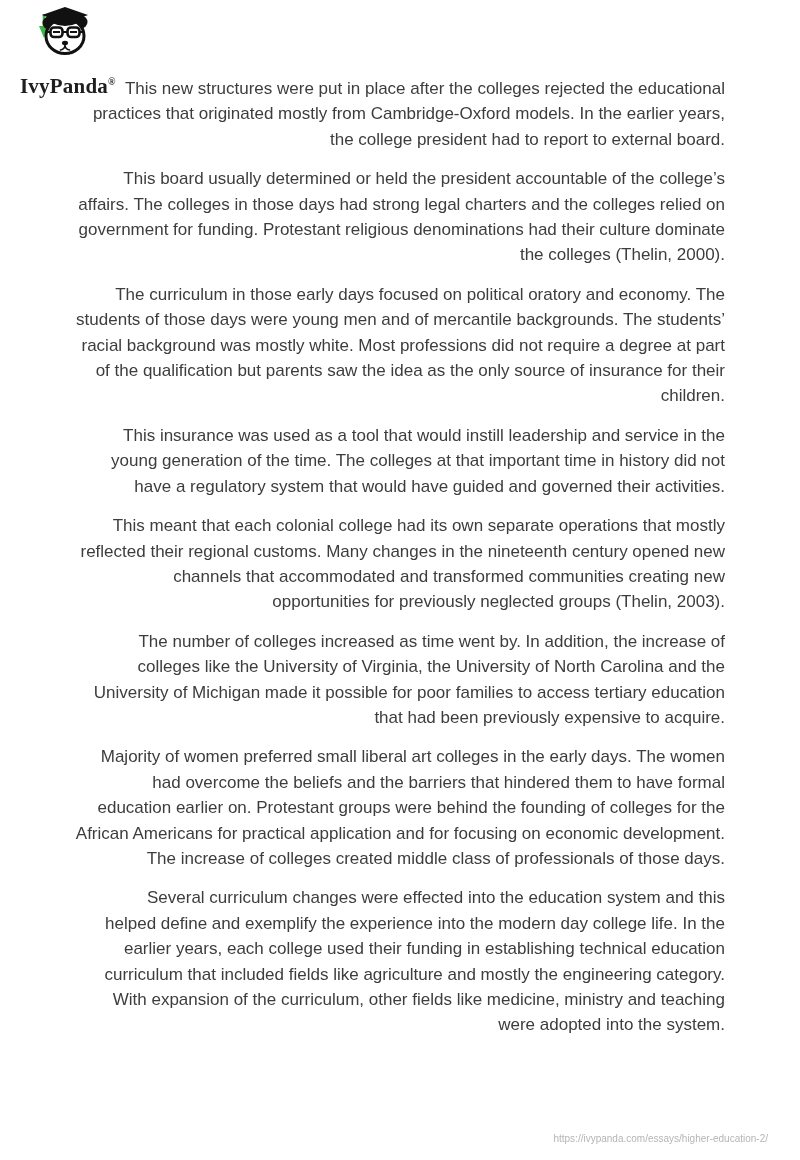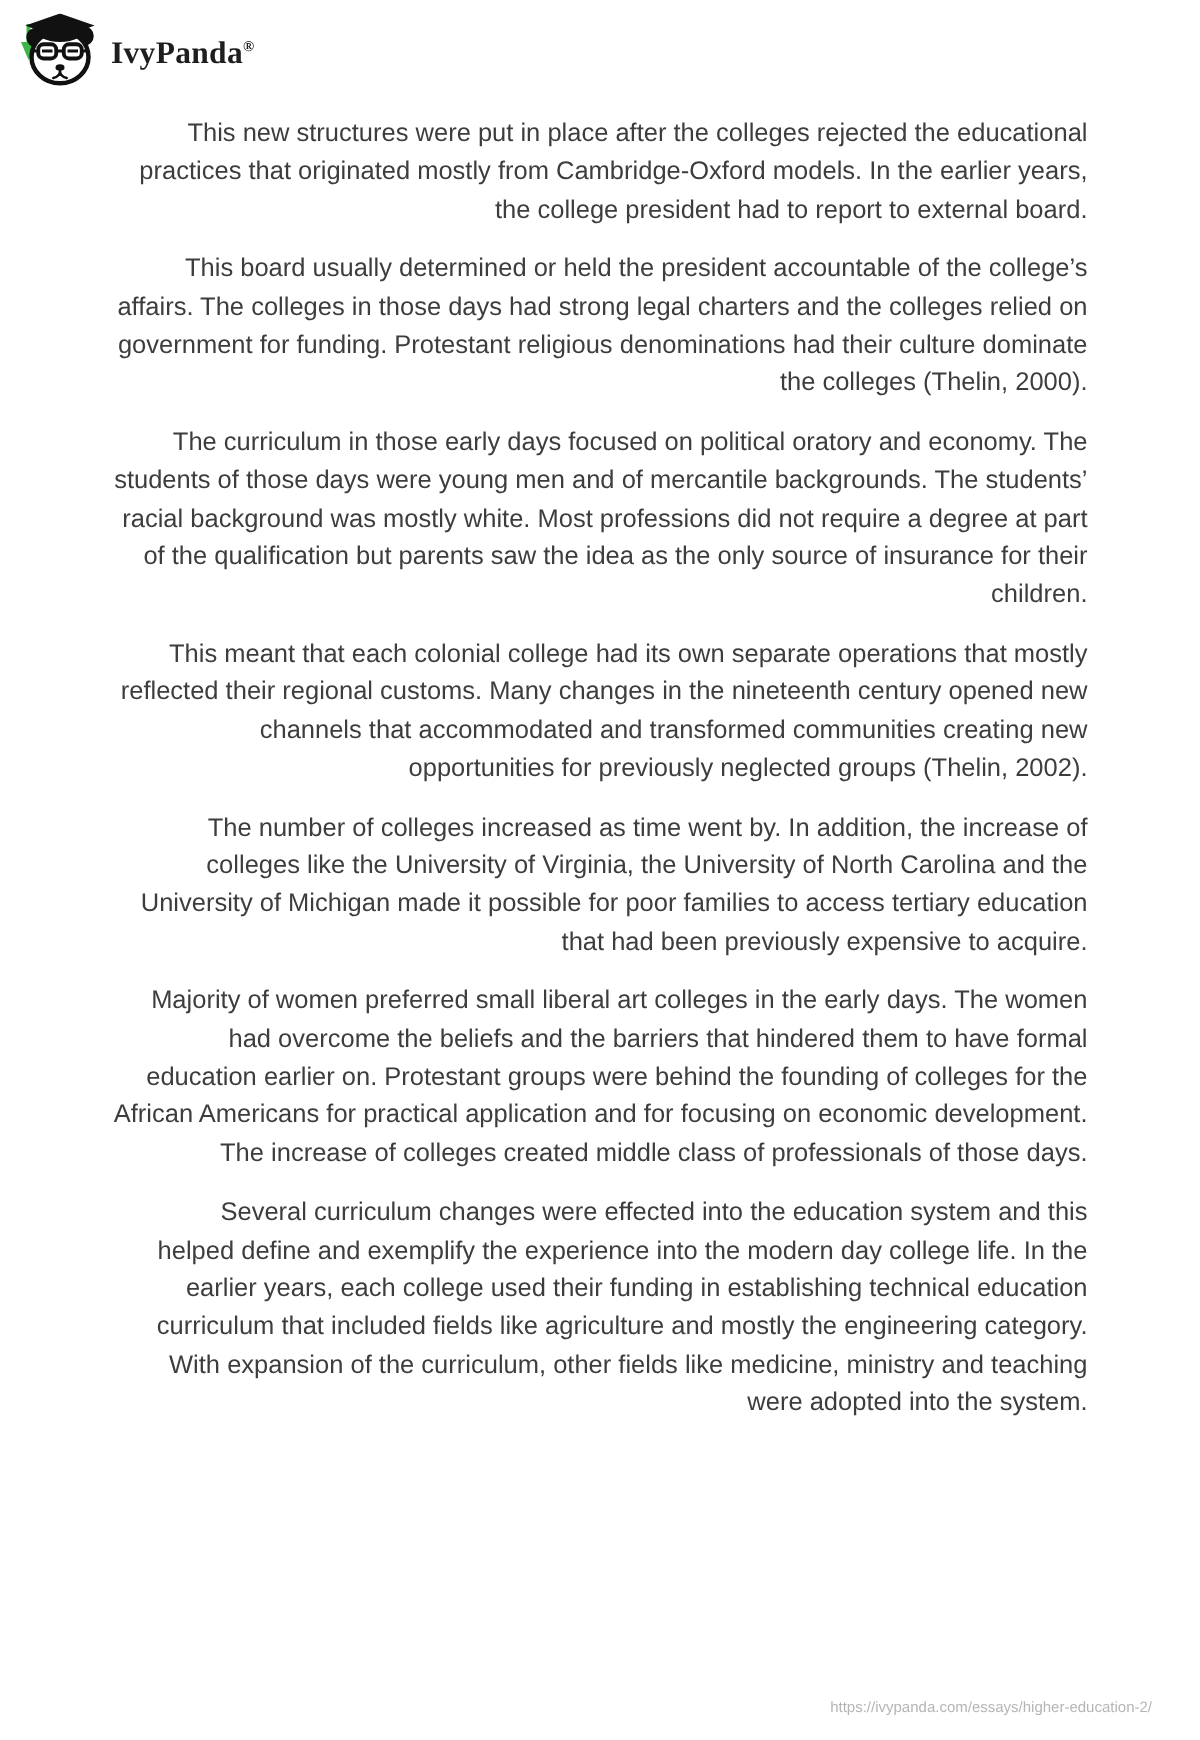--- a/index.html
+++ b/index.html
@@ -14,20 +14,21 @@
   .page-header {
     display: flex;
     justify-content: space-between;
     align-items: flex-start;
     padding: 7px 32px 0 11px;
     height: 62px;
   }
   .brand {
     display: flex;
     align-items: center;
+    flex-direction: column;
   }
   .logo-svg {
     width: 54px;
     height: 50px;
     display: block;
   }
   .brand-text {
     font-family: "Liberation Serif", "DejaVu Serif", serif;
     font-weight: 700;
     font-size: 21px;
@@ -95,21 +96,22 @@
       <path d="M29,38 q0,4 -4.5,5 M29,38 q0,4 4.5,5" fill="none" stroke="#111111" stroke-width="1.6" stroke-linecap="round"></path>
     </svg>
     <div class="brand-text"><span>IvyPanda</span><sup>®</sup></div>
   </div>
 </div>
 
 <div class="essay-body">
   <p>This new structures were put in place after the colleges rejected the educational practices that originated mostly from Cambridge-Oxford models. In the earlier years, the college president had to report to external board.</p>
   <p>This board usually determined or held the president accountable of the college’s affairs. The colleges in those days had strong legal charters and the colleges relied on government for funding. Protestant religious denominations had their culture dominate the colleges (Thelin, 2000).</p>
   <p>The curriculum in those early days focused on political oratory and economy. The students of those days were young men and of mercantile backgrounds. The students’ racial background was mostly white. Most professions did not require a degree at part of the qualification but parents saw the idea as the only source of insurance for their children.</p>
-  <p>This meant that each colonial college had its own separate operations that mostly reflected their regional customs. Many changes in the nineteenth century opened new channels that accommodated and transformed communities creating new opportunities for previously neglected groups (Thelin, 2002).</p>
+  <p>This insurance was used as a tool that would instill leadership and service in the young generation of the time. The colleges at that important time in history did not have a regulatory system that would have guided and governed their activities.</p>
+  <p>This meant that each colonial college had its own separate operations that mostly reflected their regional customs. Many changes in the nineteenth century opened new channels that accommodated and transformed communities creating new opportunities for previously neglected groups (Thelin, 2003).</p>
   <p>The number of colleges increased as time went by. In addition, the increase of colleges like the University of Virginia, the University of North Carolina and the University of Michigan made it possible for poor families to access tertiary education that had been previously expensive to acquire.</p>
   <p>Majority of women preferred small liberal art colleges in the early days. The women had overcome the beliefs and the barriers that hindered them to have formal education earlier on. Protestant groups were behind the founding of colleges for the African Americans for practical application and for focusing on economic development. The increase of colleges created middle class of professionals of those days.</p>
   <p>Several curriculum changes were effected into the education system and this helped define and exemplify the experience into the modern day college life. In the earlier years, each college used their funding in establishing technical education curriculum that included fields like agriculture and mostly the engineering category. With expansion of the curriculum, other fields like medicine, ministry and teaching were adopted into the system.</p>
 </div>
 
 <div class="page-footer">
   <span>https://ivypanda.com/essays/higher-education-2/</span>
 </div>
 
 </body></html>

